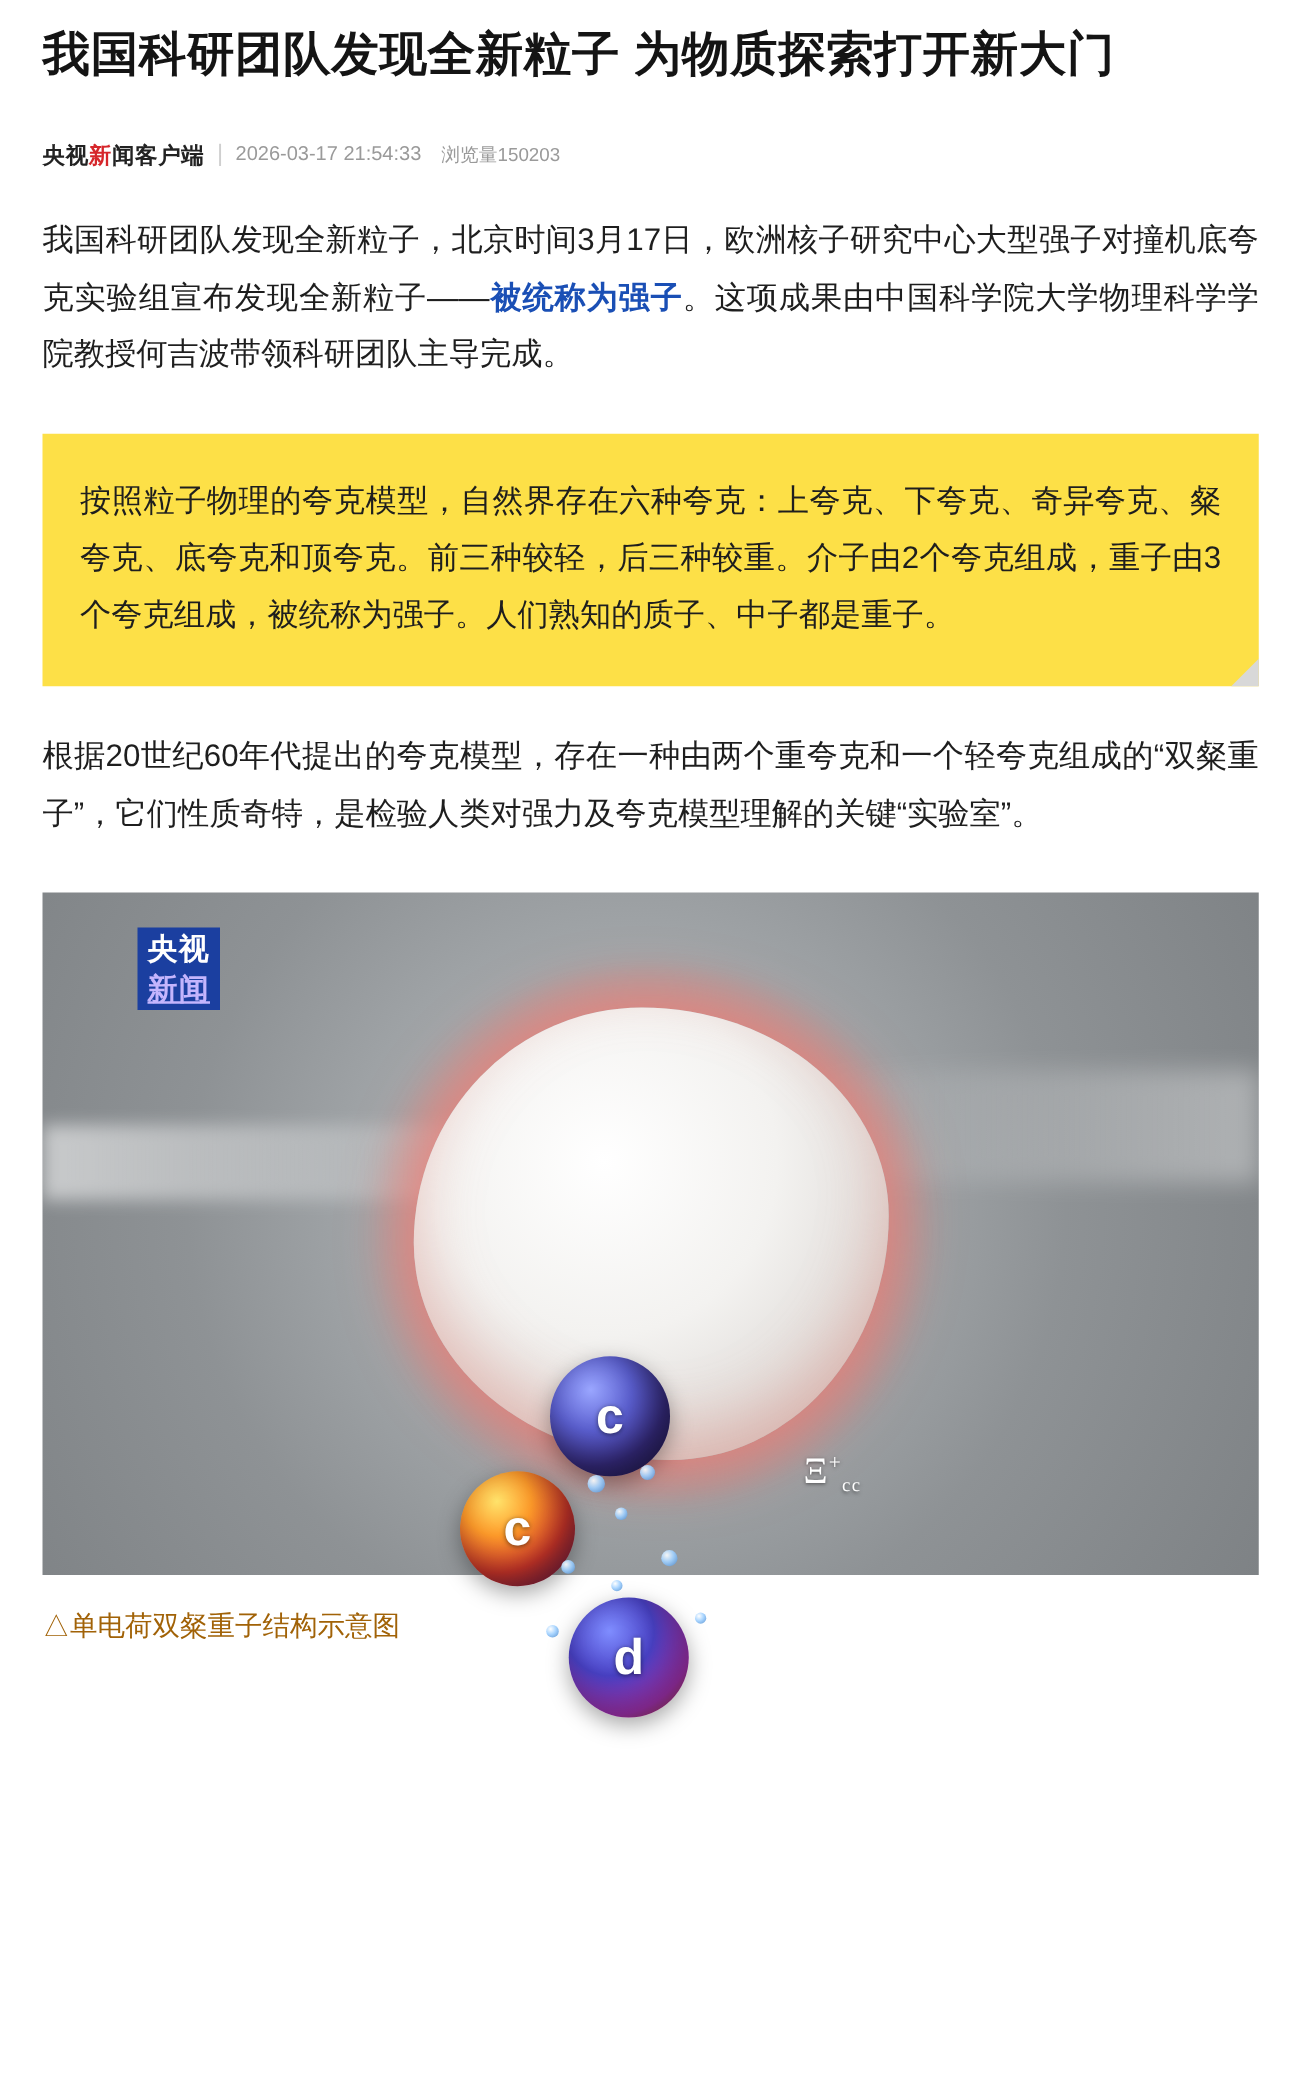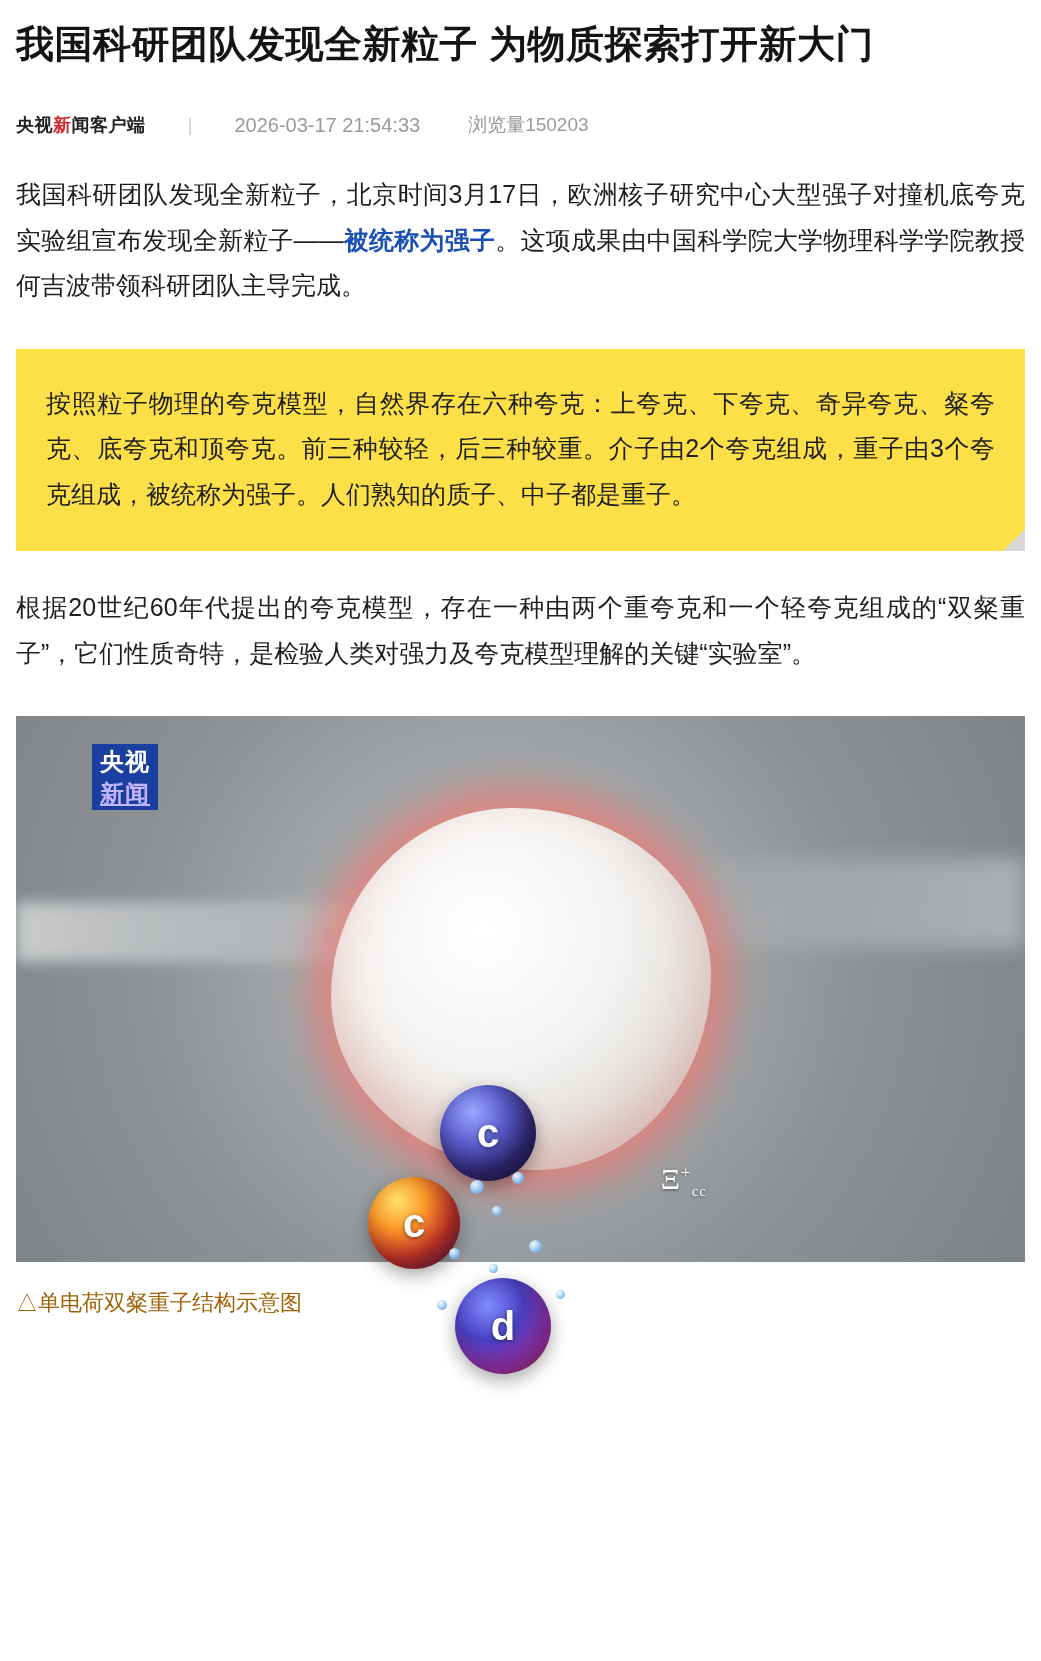--- a/index.html
+++ b/index.html
@@ -9,59 +9,58 @@
   }
   body {
     width: 1041px;
     min-height: 1661px;
     font-family: "Liberation Sans", sans-serif;
     color: #1a1a1a;
   }
   .page {
     width: 1041px;
     box-sizing: border-box;
-    padding: 0 16px;
+    padding: 0 34px;
   }
   .article-title {
     font-size: 38px;
     line-height: 1.38;
     font-weight: bold;
     color: #141414;
     margin: 18px 0 0 0;
     letter-spacing: 0.5px;
   }
   .meta-row {
     display: flex;
     align-items: center;
     margin-top: 42px;
     font-size: 19px;
     color: #8a8a8a;
-    gap: 32px;
   }
   .source {
     font-weight: bold;
     font-size: 18px;
     color: #222;
     letter-spacing: 0.5px;
   }
   .source .red {
     color: #d6262b;
   }
   .meta-sep {
     color: #cfcfcf;
     margin: 0 10px;
     font-weight: normal;
   }
   .meta-time {
     color: #9a9a9a;
-    font-size: 20px;
+    font-size: 16px;
   }
   .meta-views {
     color: #9a9a9a;
-    font-size: 19px;
+    font-size: 15px;
     margin-left: 16px;
   }
   .para {
     font-size: 25px;
     line-height: 1.82;
     color: #1e1e1e;
     margin: 34px 0 0 0;
     text-align: justify;
   }
   .para .hl {

